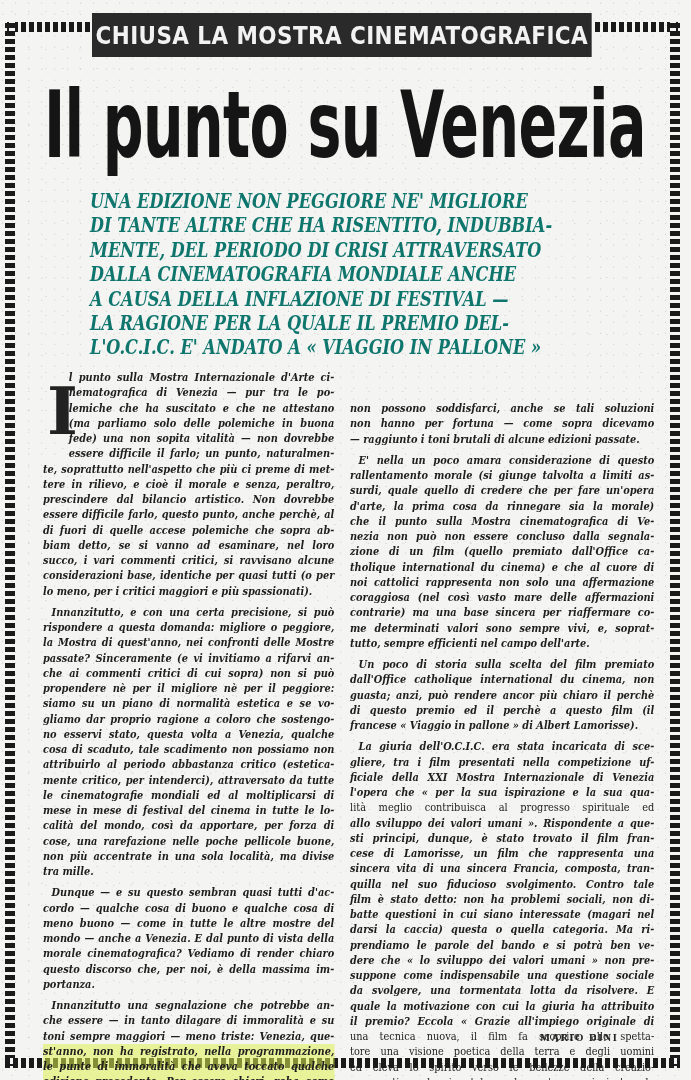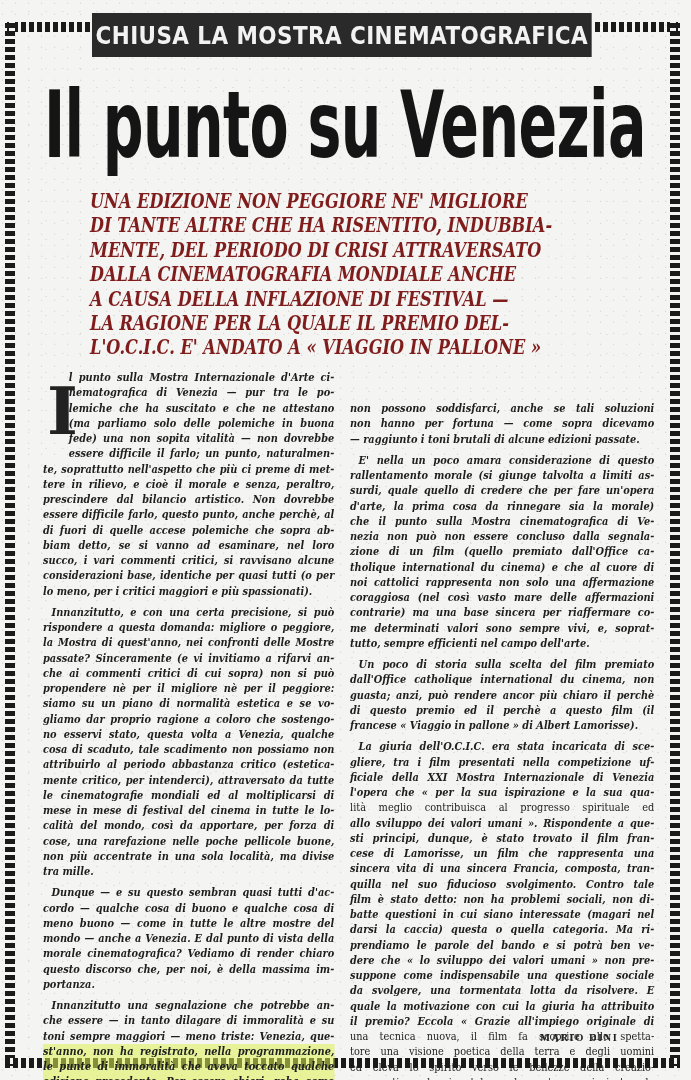--- a/index.html
+++ b/index.html
@@ -57,21 +57,21 @@
     position: absolute; left: 44px; top: 70px; width: 610px;
     font-family: "DejaVu Sans", sans-serif; font-weight: bold;
     font-size: 92px; line-height: 112px; color: #151515;
     white-space: nowrap;
     transform: scaleX(0.62); transform-origin: left center;
     letter-spacing: -1px;
   }
   .deck {
     position: absolute; left: 90px; top: 190px; width: 540px;
     font-family: "DejaVu Serif", serif; font-style: italic; font-weight: bold;
-    font-size: 19.5px; line-height: 24.4px; color: #7f1d1d;
+    font-size: 19.5px; line-height: 24.4px; color: #0f766e;
     text-transform: uppercase;
     text-align: justify;
   }
   .deck .ln { display: block; white-space: nowrap; transform: scaleX(0.83); transform-origin: left center; }
 
   .col {
     position: absolute; top: 370px;
     font-family: "DejaVu Serif", serif; font-style: italic; font-weight: bold;
     font-size: 11.4px; line-height: 15.25px; color: #1e1e1e;
   }

